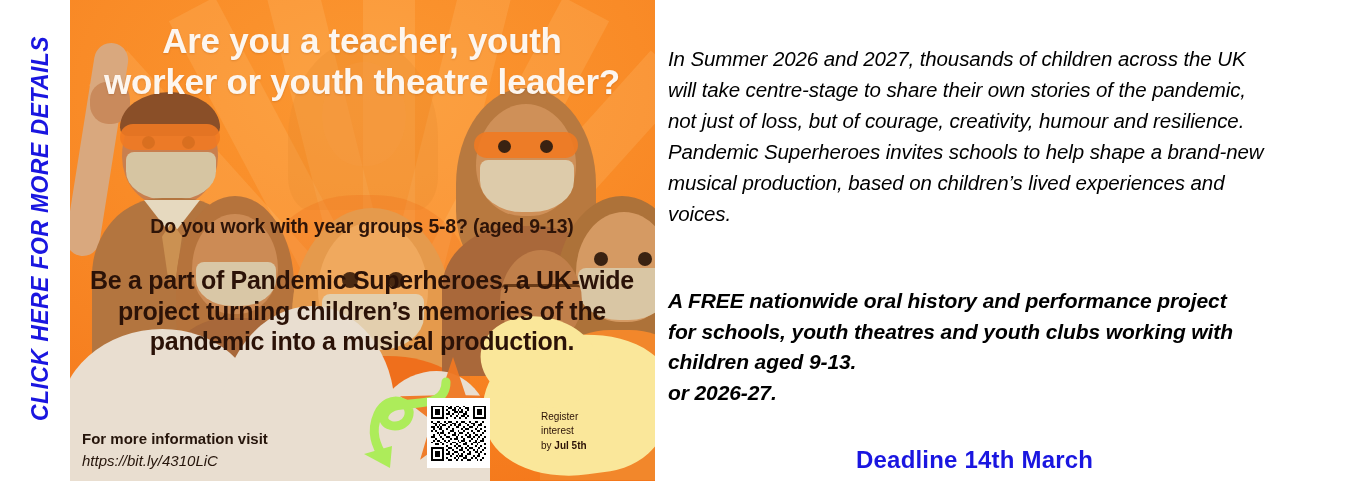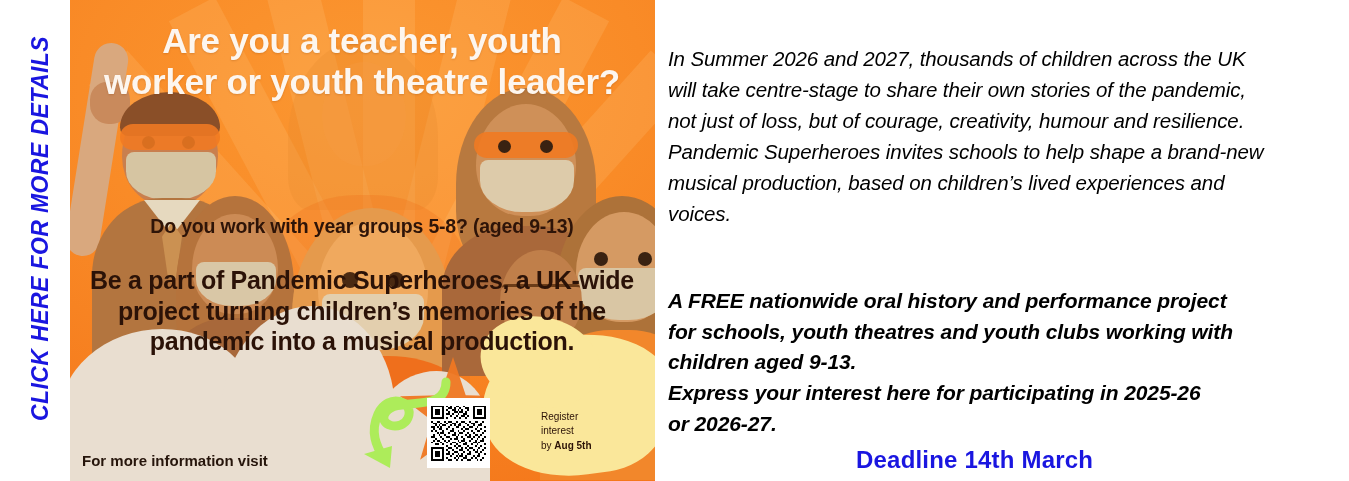--- a/index.html
+++ b/index.html
@@ -580,39 +580,39 @@
     </div>
 
     <div class="poster-title">Are you a teacher, youth worker or youth theatre leader?</div>
 
     <div class="poster-sub1">Do you work with year groups 5-8? (aged 9-13)</div>
 
     <div class="poster-sub2">Be a part of Pandemic Superheroes, a UK-wide project turning children’s memories of the pandemic into a musical production.</div>
 
     <div class="poster-moreinfo">
       <span class="mi-label">For more information visit</span>
+      <span class="mi-url">https://bit.ly/4310LiC</span>
     </div>
 
     <div class="register">
       <div>Register</div>
       <div>interest</div>
       <div>
-        <span>by </span><span class="reg-strong">Aug 5th</span>
+        <span>by </span><span class="reg-strong">Jul 5th</span>
       </div>
     </div>
   </div>
 
   <div class="right-col">
 
     <p class="para-intro">In Summer 2026 and 2027, thousands of children across the UK will take centre-stage to share their own stories of the pandemic, not just of loss, but of courage, creativity, humour and resilience. Pandemic Superheroes invites schools to help shape a brand-new musical production, based on children’s lived experiences and voices.</p>
 
     <div class="para-highlight">
       <span class="hl-b">A FREE nationwide oral history and performance project</span>
       <span class="hl-b">for schools, youth theatres and youth clubs working with</span>
       <span class="hl-b">children aged 9-13.</span>
-      <span class="hl-b">Express your interest here for participating in 2025-26</span>
       <span class="hl-b">or 2026-27.</span>
     </div>
 
     <div class="deadline">Deadline 14th March</div>
   </div>
 
 </div>
 
 </body></html>

